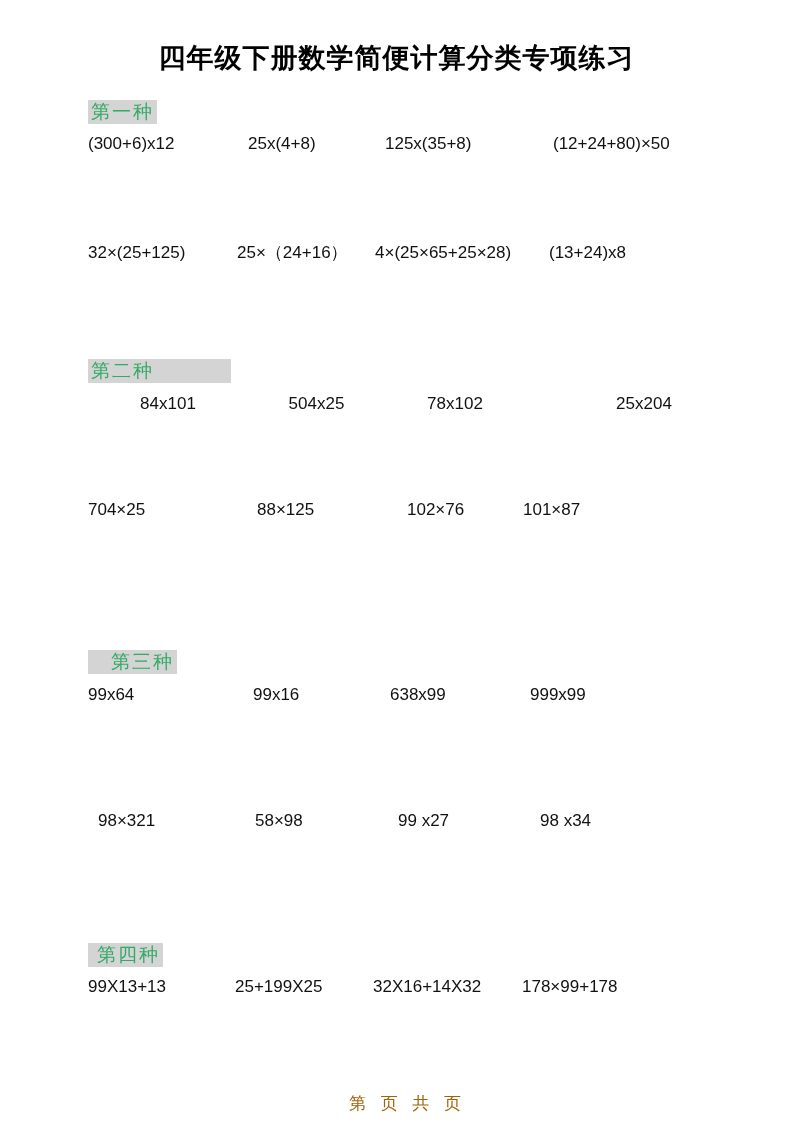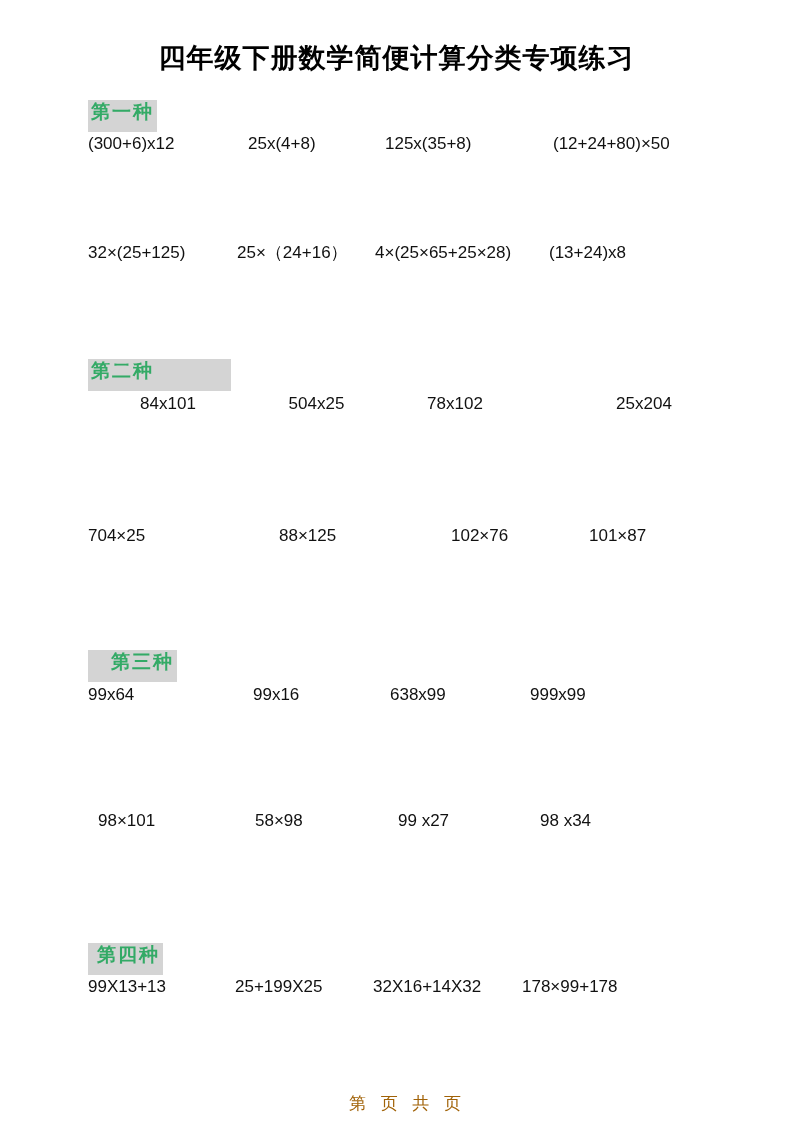--- a/index.html
+++ b/index.html
@@ -15,39 +15,39 @@
     position:absolute; top:40px; left:0; width:100%;
     text-align:center;
     font-size:27px; font-weight:bold; letter-spacing:1px;
     color:#000000;
   }
   .sec-label {
     position:absolute; left:88px;
     display:inline-block;
     background:var(--label-bg,#d4d4d4);
     color:var(--label-green,#33aa66);
-    font-size:19px; font-weight:bold;
-    line-height:24px; height:32px;
+    font-size:19px; font-weight:normal;
+    line-height:24px; height:24px;
     padding:0 3px;
     letter-spacing:2px;
   }
   .sec1-label { top:100px; }
   .sec2-label { top:359px; width:137px; }
   .sec3-label { top:650px; padding-left:23px; }
   .sec4-label { top:943px;padding-left:9px; }
   .row {
     position:absolute; left:88px; right:30px;
     display:grid;
     font-size:17px; line-height:20px;
     white-space:nowrap;
   }
   .r11 { top:134px; grid-template-columns:160px 137px 168px 1fr; }
   .r12 { top:243px; grid-template-columns:149px 138px 174px 1fr; }
   .r21 { top:394px; grid-template-columns:160px 137px 140px 1fr;text-align:center; }
-  .r22 { top:526px; grid-template-columns:169px 150px 116px 1fr;gap:22px; }
+  .r22 { top:500px; grid-template-columns:169px 150px 116px 1fr; }
   .r31 { top:685px; grid-template-columns:165px 137px 140px 1fr; }
   .r32 { top:811px; grid-template-columns:167px 143px 142px 1fr; }
   .r32 .cell:first-child { padding-left:10px; }
   .r41 { top:977px; grid-template-columns:147px 138px 149px 1fr; }
   .footer {
     position:absolute; top:1092px; left:11px; width:100%;
     text-align:center;
     font-size:17px; letter-spacing:5px;
     color:#a16207;
   }
@@ -88,21 +88,21 @@
   </div>
 
   <div class="sec-label sec3-label">第三种</div>
   <div class="row r31">
     <span class="cell">99x64</span>
     <span class="cell">99x16</span>
     <span class="cell">638x99</span>
     <span class="cell">999x99</span>
   </div>
   <div class="row r32">
-    <span class="cell">98×101</span>
+    <span class="cell">98×321</span>
     <span class="cell">58×98</span>
     <span class="cell">99 x27</span>
     <span class="cell">98 x34</span>
   </div>
 
   <div class="sec-label sec4-label">第四种</div>
   <div class="row r41">
     <span class="cell">99X13+13</span>
     <span class="cell">25+199X25</span>
     <span class="cell">32X16+14X32</span>

